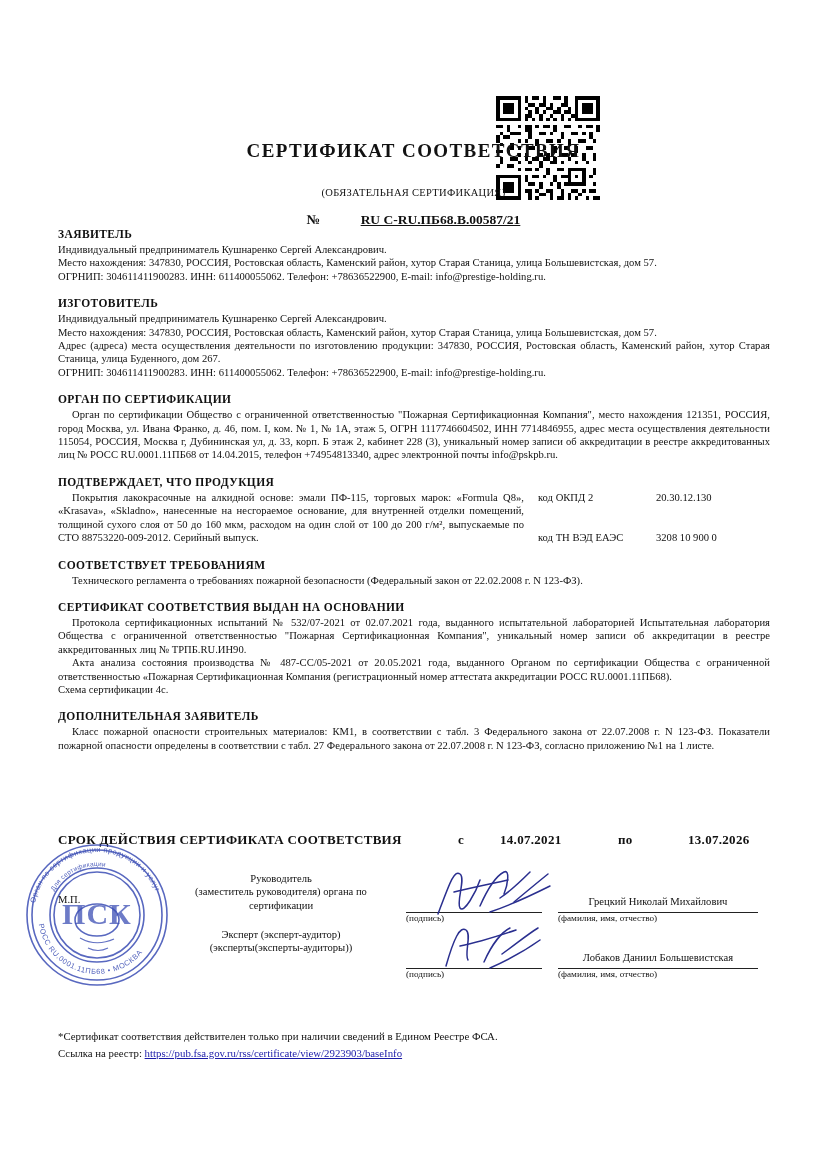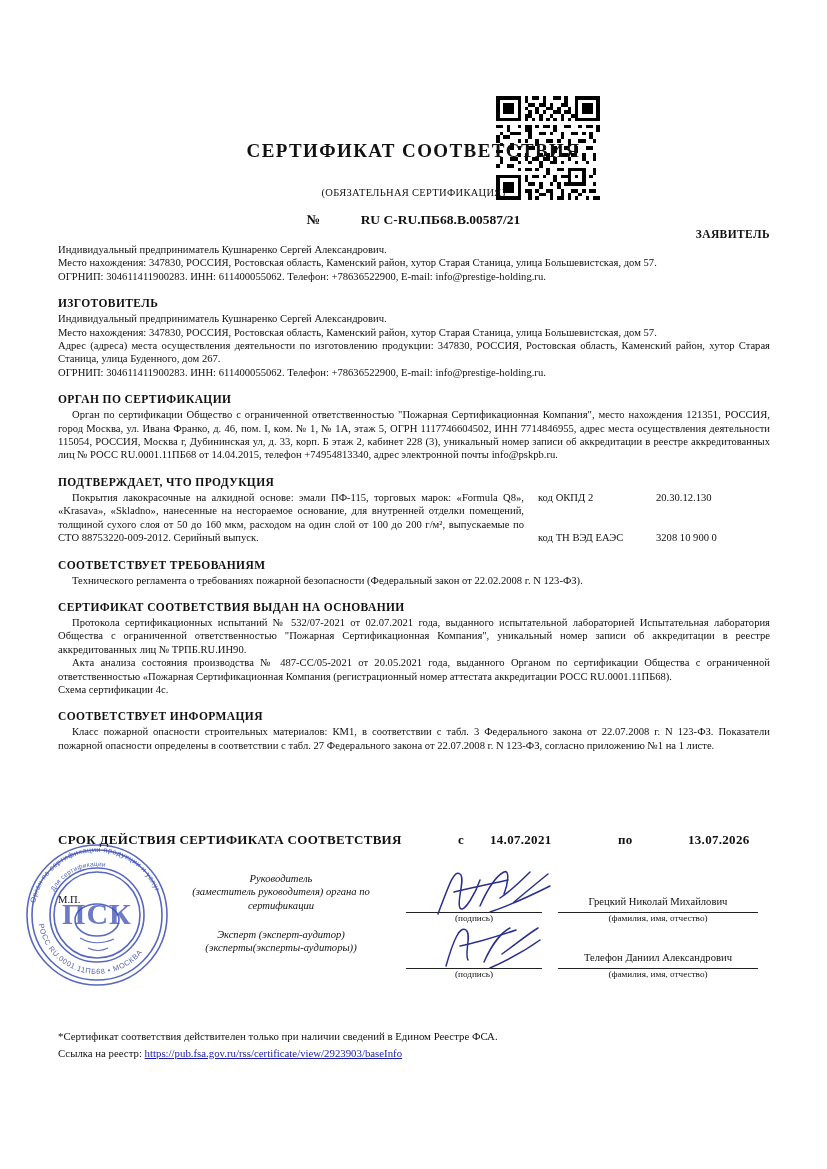--- a/index.html
+++ b/index.html
@@ -50,37 +50,38 @@
     font-size: 10.5px;
     margin-top: 25px;
     letter-spacing: .3px;
   }
   .cert-number {
     font-size: 13.5px;
     font-weight: bold;
     margin-top: 14px;
   }
   .cert-number .num {
+    text-decoration: underline;
     margin-left: 37px;
   }
 
   
   .content {
     position: absolute;
     top: 228px;
     left: 58px;
     width: 712px;
   }
   .sec-head {
     font-size: 11.5px;
     font-weight: bold;
     letter-spacing: .4px;
     margin: 14px 0 3px 0;
   }
-  .sec-head.first { margin-top: 0; text-align: right; }
+  .sec-head.first { margin-top: 0; }
   p.body {
     font-size: 10.6px;
     line-height: 13.4px;
     margin: 0;
     text-align: justify;
   }
   p.body.indent { text-indent: 14px; }
 
   
   .prod-row {
@@ -114,21 +115,21 @@
     font-size: 13px;
     font-weight: bold;
     letter-spacing: .3px;
   }
   .validity .lbl-from {
     position: absolute;
     left: 400px;
   }
   .validity .date-from {
     position: absolute;
-    left: 432px;
+    left: 442px;
   }
   .validity .lbl-to {
     position: absolute;
     left: 560px;
   }
   .validity .date-to {
     position: absolute;
     left: 630px;
   }
 
@@ -144,34 +145,33 @@
     position: relative;
     height: 56px;
   }
   .sig-role {
     position: absolute;
     left: 118px;
     top: 0;
     width: 210px;
     text-align: center;
     line-height: 13.4px;
-    font-style: italic;
   }
   .sig-line {
     position: absolute;
     border-bottom: 1px solid #222;
     height: 0;
   }
   .sig-line.s1 { left: 348px; top: 40px; width: 136px; }
   .sig-line.s2 { left: 500px; top: 40px; width: 200px; }
   .sig-cap {
     position: absolute;
     top: 41px;
     font-size: 9.2px;
-    text-align: center;
+    text-align: left;
   }
   .sig-cap.c1 { left: 348px; width: 136px; }
   .sig-cap.c2 { left: 500px; width: 200px; }
   .sig-name {
     position: absolute;
     top: 24px;
     left: 500px;
     width: 200px;
     text-align: center;
     font-size: 10.6px;
@@ -423,21 +423,21 @@
     </div>
 
     <div class="sec-head">СООТВЕТСТВУЕТ ТРЕБОВАНИЯМ</div>
     <p class="body indent">Технического регламента о требованиях пожарной безопасности (Федеральный закон от 22.02.2008 г. N 123-ФЗ).</p>
 
     <div class="sec-head">СЕРТИФИКАТ СООТВЕТСТВИЯ ВЫДАН НА ОСНОВАНИИ</div>
     <p class="body indent">Протокола сертификационных испытаний № 532/07-2021 от 02.07.2021 года, выданного испытательной лабораторией Испытательная лаборатория Общества с ограниченной ответственностью "Пожарная Сертификационная Компания", уникальный номер записи об аккредитации в реестре аккредитованных лиц № ТРПБ.RU.ИН90.</p>
     <p class="body indent">Акта анализа состояния производства № 487-СС/05-2021 от 20.05.2021 года, выданного Органом по сертификации Общества с ограниченной ответственностью «Пожарная Сертификационная Компания (регистрационный номер аттестата аккредитации РОСС RU.0001.11ПБ68).</p>
     <p class="body">Схема сертификации 4с.</p>
 
-    <div class="sec-head">СООТВЕТСТВУЕТ ИНФОРМАЦИЯ</div>
+    <div class="sec-head">ДОПОЛНИТЕЛЬНАЯ ЗАЯВИТЕЛЬ</div>
     <p class="body indent">Класс пожарной опасности строительных материалов: КМ1, в соответствии с табл. 3 Федерального закона от 22.07.2008 г. N 123-ФЗ. Показатели пожарной опасности определены в соответствии с табл. 27 Федерального закона от 22.07.2008 г. N 123-ФЗ, согласно приложению №1 на 1 листе.</p>
   </div>
 
   <div class="validity">
     <span>СРОК ДЕЙСТВИЯ СЕРТИФИКАТА СООТВЕТСТВИЯ</span>
     <span class="lbl-from">с</span>
     <span class="date-from">14.07.2021</span>
     <span class="lbl-to">по</span>
     <span class="date-to">13.07.2026</span>
   </div>
@@ -492,21 +492,21 @@
     </div>
 
     <div class="sig-row">
       <div class="sig-role">
         <div>Эксперт (эксперт-аудитор)</div>
         <div>(эксперты(эксперты-аудиторы))</div>
       </div>
       <div class="sig-line s1"></div>
       <div class="sig-cap c1">(подпись)</div>
       <div class="sig-line s2"></div>
-      <div class="sig-name">Телефон Даниил Александрович</div>
+      <div class="sig-name">Лобаков Даниил Большевистская</div>
       <div class="sig-cap c2">(фамилия, имя, отчество)</div>
     </div>
   </div>
 
   <svg class="scribble" style="left:430px; top:862px;" width="130" height="60" viewBox="0 0 130 60">
     <g fill="none" stroke="#2a2f8f" stroke-width="1.5" stroke-linecap="round">
       <path d="M 8,52 C 20,20 24,8 30,12 C 36,16 26,40 30,46 C 34,52 46,30 50,18"></path>
       <path d="M 24,30 C 40,26 60,22 78,18"></path>
       <path d="M 50,44 C 58,26 66,14 74,10 C 80,7 78,22 74,32"></path>
       <path d="M 70,36 C 82,28 92,18 100,10"></path>

